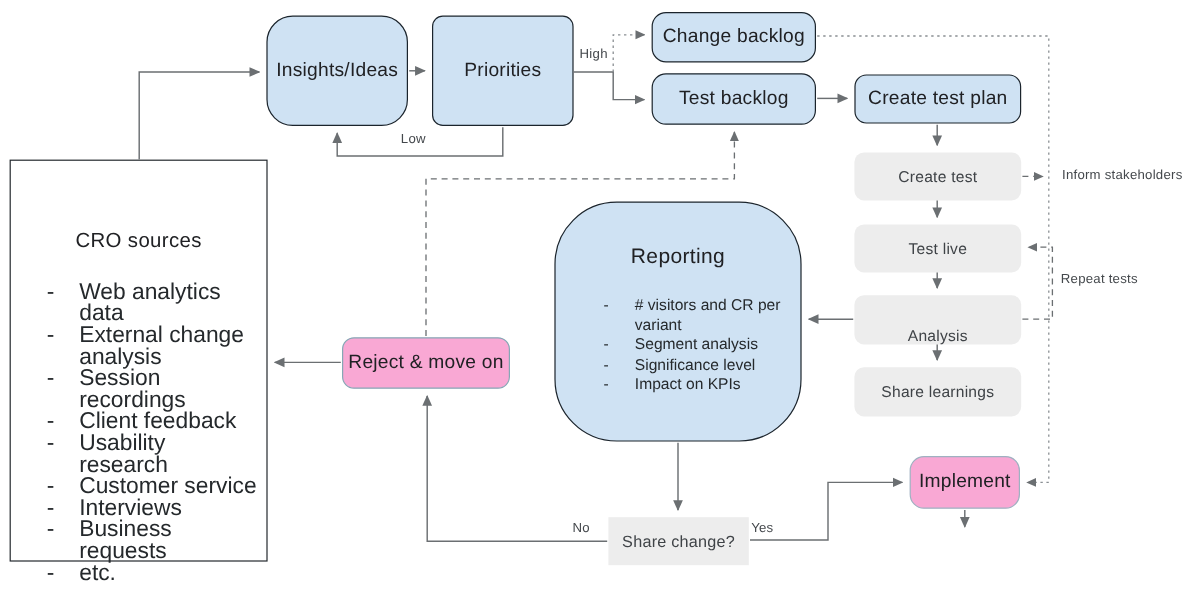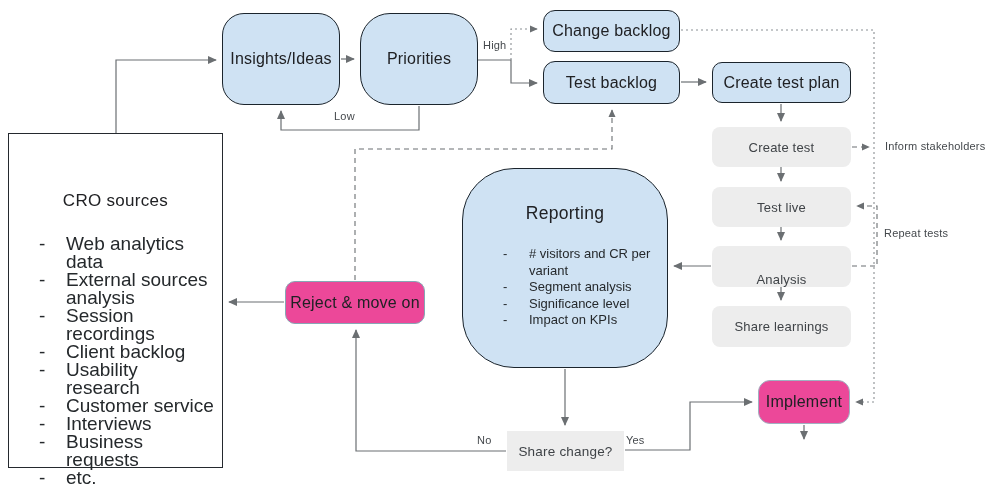--- a/index.html
+++ b/index.html
@@ -15,21 +15,21 @@
   }
   html,body{margin:0;padding:0;background:#fff;}
   body{font-family:"Liberation Sans",sans-serif;}
   .canvas{position:relative;width:992px;height:502px;background:#fff;overflow:hidden;}
 
   .node{position:absolute;display:flex;align-items:center;justify-content:center;
         box-sizing:border-box;text-align:center;color:var(--text-dark);
         font-size:16px;letter-spacing:.2px;}
   .blue{background:var(--node-blue);border:1.6px solid var(--border-dark);}
   .gray{background:var(--node-gray);color:var(--text-gray);font-size:13px;}
-  .white{background:#ec4899;}
+  .white{background:#f9a8d4;}
   .b-teal{border:1.3px solid var(--border-teal);}
   .b-slate{border:1.3px solid var(--border-slate);}
 
   .panel{position:absolute;box-sizing:border-box;background:#fff;border:1.5px solid #24292e;
          color:var(--text-dark);}
   .panel-title{text-align:center;font-size:17px;letter-spacing:.3px;}
   .dash-list{list-style:none;margin:0;padding:0;font-size:19px;color:#25292c;}
   .dash-list li{position:relative;line-height:18px;padding-left:27px;}
   .dash-list li::before{content:"-";position:absolute;left:0;top:0;}
 
@@ -52,35 +52,35 @@
 </style>
 </head>
 <body>
 
 <div class="canvas">
 
   <div class="panel" style="left:8px;top:133px;width:215px;height:335px;">
     <div class="panel-title cro-title">CRO sources</div>
     <ul class="dash-list cro-list">
         <li>Web analytics data</li>
-        <li>External sources analysis</li>
+        <li>External change analysis</li>
         <li>Session recordings</li>
-        <li>Client backlog</li>
+        <li>Client feedback</li>
         <li>Usability research</li>
         <li>Customer service</li>
         <li>Interviews</li>
         <li>Business requests</li>
         <li>etc.</li>
       </ul>
   </div>
 
   <div class="node blue" style="left:222px;top:13px;width:118px;height:92px;border-radius:22px;">
     <span>Insights/Ideas</span>
   </div>
-  <div class="node blue" style="left:360px;top:13px;width:118px;height:92px;border-radius:30px;">
+  <div class="node blue" style="left:360px;top:13px;width:118px;height:92px;border-radius:9px;">
     <span>Priorities</span>
   </div>
   <div class="node blue" style="left:543px;top:10px;width:137px;height:42px;border-radius:12px;">
     <span>Change backlog</span>
   </div>
   <div class="node blue" style="left:543px;top:61px;width:137px;height:43px;border-radius:12px;">
     <span>Test backlog</span>
   </div>
   <div class="node blue" style="left:712px;top:62px;width:139px;height:41px;border-radius:10px;">
     <span>Create test plan</span>

